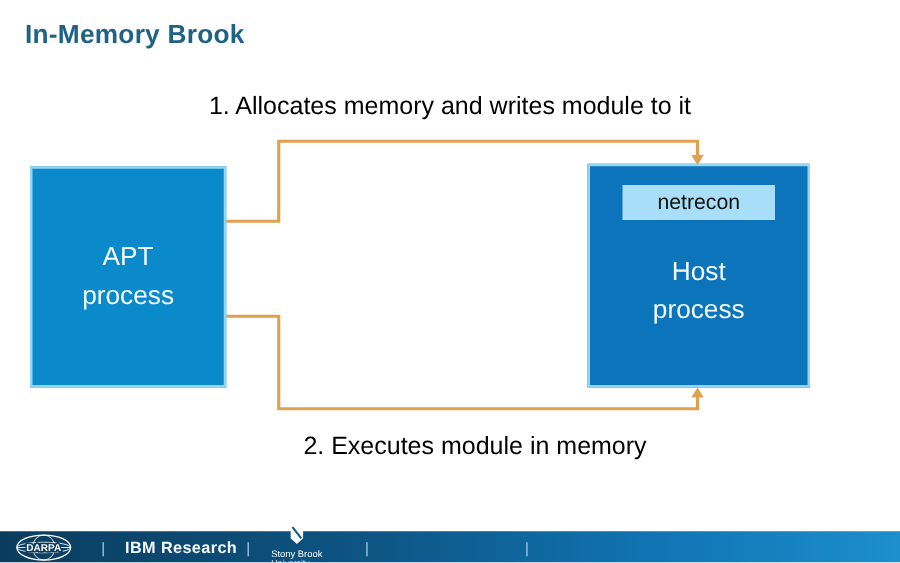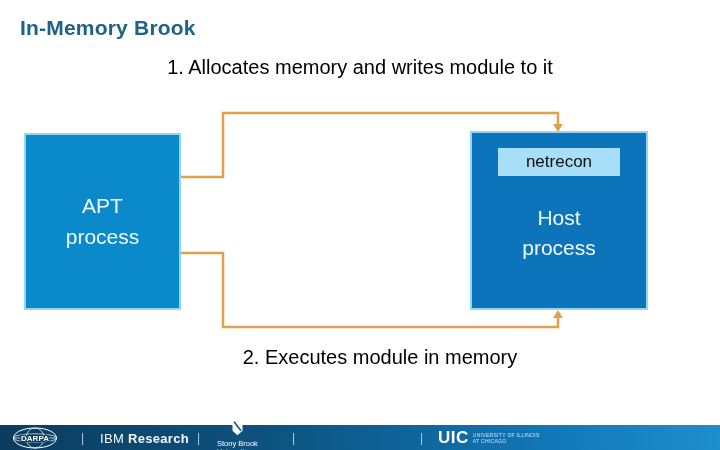--- a/index.html
+++ b/index.html
@@ -9,21 +9,21 @@
   }
   .title{
     position:absolute;left:20px;top:16px;margin:0;
     font-size:21px;font-weight:bold;color:var(--title,#1e6285);
     letter-spacing:0.2px;
   }
   .step{
     position:absolute;left:0;width:720px;text-align:center;
     font-size:20px;color:#000;
   }
-  .step1{top:56px;}
+  .step1{top:74px;}
   .step2{top:346px;left:20px;}
   .arrows{position:absolute;left:0;top:0;width:720px;height:450px;pointer-events:none;}
   .arrow{fill:none;stroke:var(--arrow,#dfa14d);stroke-width:2.5px;}
   .arrowhead{fill:var(--arrow,#dfa14d);}
   .proc-box{
     position:absolute;box-sizing:border-box;
     border:2px solid var(--box-border,#93d5f3);
   }
   .apt-box{
     left:24px;top:133px;width:157px;height:177px;
@@ -49,21 +49,21 @@
     position:absolute;left:0;top:425px;width:720px;height:25px;
     background:linear-gradient(90deg,#0b3c5e 0%,#0d5583 38%,#1176b5 70%,#2194d2 100%);
     color:#fff;
     padding-left:48px;
   }
   .footer .f-item{position:absolute;top:50%;transform:translateY(-50%);display:flex;align-items:center;}
   .f-sep{color:#a6cde4;font-size:12px;font-weight:300;}
   .sep1{left:81px;} .sep2{left:197px;} .sep3{left:292px;} .sep4{left:420px;}
   .darpa{left:12px;}
   .ibm{left:100px;font-size:13px;letter-spacing:0.3px;color:#f4f9fd;}
-  .ibm .ibm-word{font-weight:normal;margin-right:4px;}
+  .ibm .ibm-word{font-weight:bold;margin-right:4px;}
   .ibm .research-word{font-weight:bold;}
   .sbu{left:217px;gap:4px;flex-direction:column;}
   .sbu .two-line{display:flex;flex-direction:column;line-height:1.15;}
   .sbu .l1{font-size:7.5px;} .sbu .l2{font-size:7px;color:#dcebf5;}
   .nw{left:308px;flex-direction:column;line-height:1.1;align-items:center;
       font-family:"Liberation Serif",serif;}
   .nw .l1{font-size:10px;letter-spacing:1px;}
   .nw .l2{font-size:6px;letter-spacing:1.6px;color:#d9e9f4;}
   .uic{left:438px;gap:4px;}
   .uic .abbrev{font-size:17px;font-weight:bold;letter-spacing:0.5px;}
@@ -138,22 +138,15 @@
       <span class="l1">Stony Brook</span>
       <span class="l2">University</span>
     </div>
   </div>
 
   <span class="f-item f-sep sep3">|</span>
 
 
   <span class="f-item f-sep sep4">|</span>
 
-  <div class="f-item uic">
-    <span class="abbrev">UIC</span>
-    <div class="two-line">
-      <span class="l1">UNIVERSITY OF ILLINOIS</span>
-      <span class="l2">AT CHICAGO</span>
-    </div>
-  </div>
 
   <span class="f-item page-number">38</span>
 </div>
 
 </body></html>

